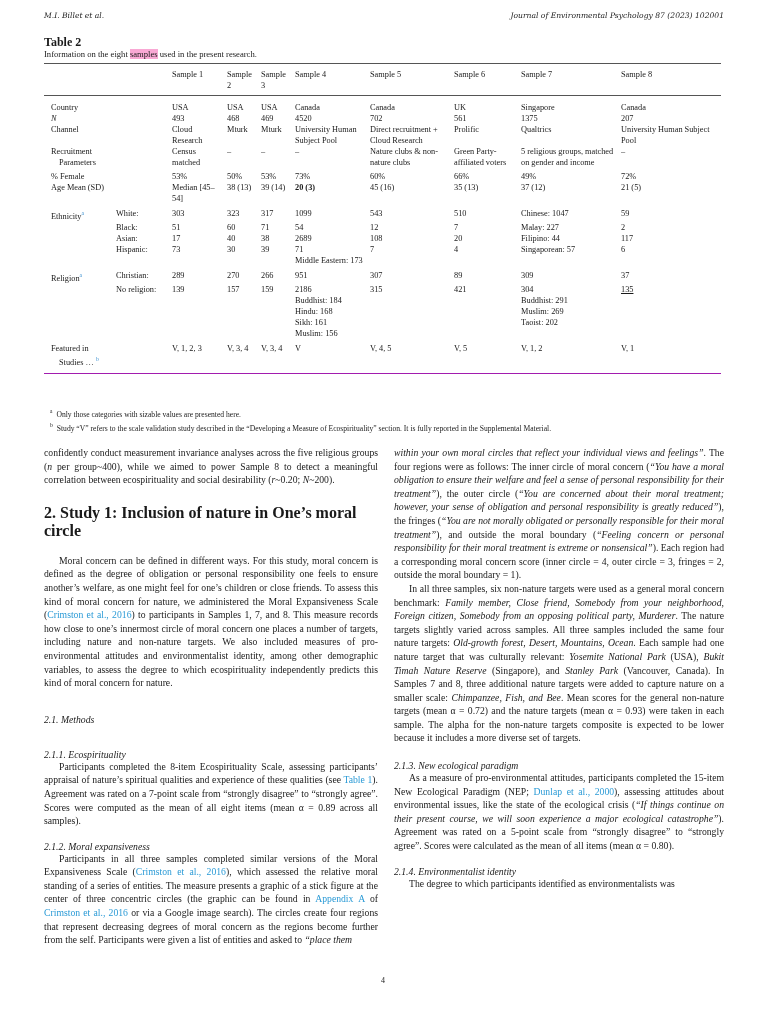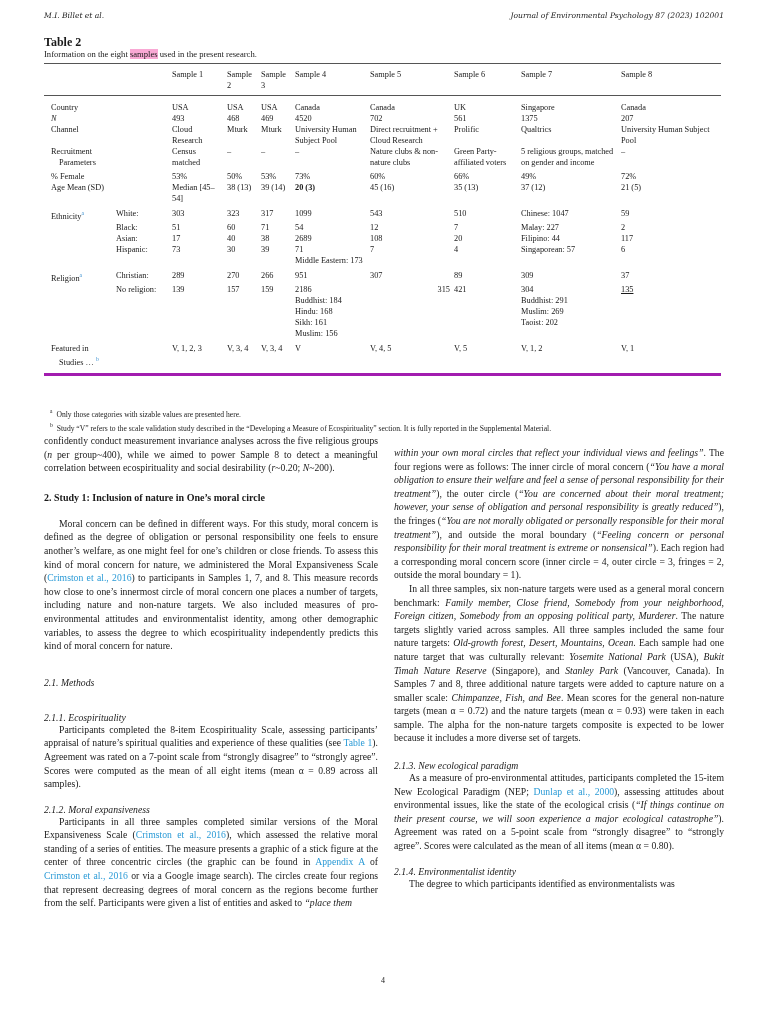--- a/index.html
+++ b/index.html
@@ -12,44 +12,44 @@
   .table-block { position:absolute; left:44px; top:37px; width:677px; }
   .table-title { font-weight:bold; font-size:12px; font-family:"Liberation Serif", serif; line-height:11px; }
   .table-caption { font-size:8.6px; font-family:"Liberation Serif", serif; line-height:12px; }
   .hl { background:#f9a8d4; }
 
   table.data { width:677px; border-collapse:collapse; font-family:"Liberation Serif", serif; font-size:8.3px; line-height:11px; margin-top:3px; }
   table.data thead tr { border-top:1.3px solid #555; border-bottom:1px solid #555; }
   table.data thead th { font-weight:normal; text-align:left; vertical-align:top; padding:5px 4px 4px 0; }
   table.data tbody td { vertical-align:top; padding:0 4px 0 0; }
   table.data tbody tr.first td { padding-top:6px; }
-  table.data tbody tr.last { border-bottom:3px solid #a21caf; }
+  table.data tbody tr.last { border-bottom:1px solid #a21caf; }
   table.data tbody tr.last td { padding-bottom:6px; }
   td.rowlabel { padding-left:7px !important; }
   td.rowlabel .indent { display:block; padding-left:8px; }
   sup.fn { color:#3a8fd0; font-size:5.5px; }
   .col0 { width:72px; }
   .col1 { width:56px; }
   .col2 { width:55px; }
   .col3 { width:30px; }
   .col4 { width:30px; }
   .col5 { width:75px; }
   .col6 { width:84px; }
   .col7 { width:67px; }
   .col8 { width:100px; }
 
   .footnotes { position:absolute; left:44px; top:406px; width:680px; font-family:"Liberation Serif", serif; font-size:7.6px; line-height:11px; }
   .footnotes sup { font-size:5.5px; margin-right:4px; }
   .footnotes .fn-line { padding-left:6px; }
 
-  .col-left { position:absolute; left:44px; top:434px; width:334px; }
+  .col-left { position:absolute; left:44px; top:446px; width:334px; }
   .col-right { position:absolute; left:394px; top:446px; width:330px; }
   p { margin:0; font-size:9.7px; line-height:13.6px; text-align:justify; font-family:"Liberation Serif", serif; }
   p.indent { text-indent:15px; }
-  .section-head { font-weight:bold; font-size:10px; font-family:"Liberation Serif", serif; margin:17px 0 14px 0; }
+  .section-head { font-weight:bold; font-size:16px; font-family:"Liberation Serif", serif; margin:17px 0 14px 0; }
   .sub-head { font-style:italic; font-size:9.7px; font-family:"Liberation Serif", serif; }
   .sub-head.methods { margin:24px 0 0 0;font-style:italic; }
   .sub-head.s211 { margin:24px 0 0 0; }
   .sub-head.s212 { margin:13px 0 0 0; }
   .sub-head.s213 { margin:15px 0 0 0; }
   .sub-head.s214 { margin:13px 0 0 0; }
   a.ref { color:#2a9ad6; text-decoration:none; }
   em { font-style:italic; }
   .page-number { position:absolute; left:381px; top:976px; font-size:8px; font-family:"Liberation Serif", serif; }
 </style>
@@ -223,21 +223,21 @@
           <td>309</td>
           <td>37</td>
         </tr>
         <tr>
           <td class="rowlabel" style="padding-bottom: 4px;"></td>
           <td style="padding-bottom: 4px;">No religion:</td>
           <td style="padding-bottom: 4px;">139</td>
           <td style="padding-bottom: 4px;">157</td>
           <td style="padding-bottom: 4px;">159</td>
           <td style="padding-bottom: 4px;">2186<br>Buddhist: 184<br>Hindu: 168<br>Sikh: 161<br>Muslim: 156</td>
-          <td style="padding-bottom: 4px; text-align: right;">315</td>
+          <td style="padding-bottom: 4px;">315</td>
           <td style="padding-bottom: 4px;">421</td>
           <td style="padding-bottom: 4px;">304<br>Buddhist: 291<br>Muslim: 269<br>Taoist: 202</td>
           <td style="padding-bottom: 4px; text-decoration: underline;">135</td>
         </tr>
         <tr class="last">
           <td class="rowlabel">Featured in<span class="indent">Studies … <sup class="fn">b</sup></span></td>
           <td></td>
           <td>V, 1, 2, 3</td>
           <td>V, 3, 4</td>
           <td>V, 3, 4</td>

